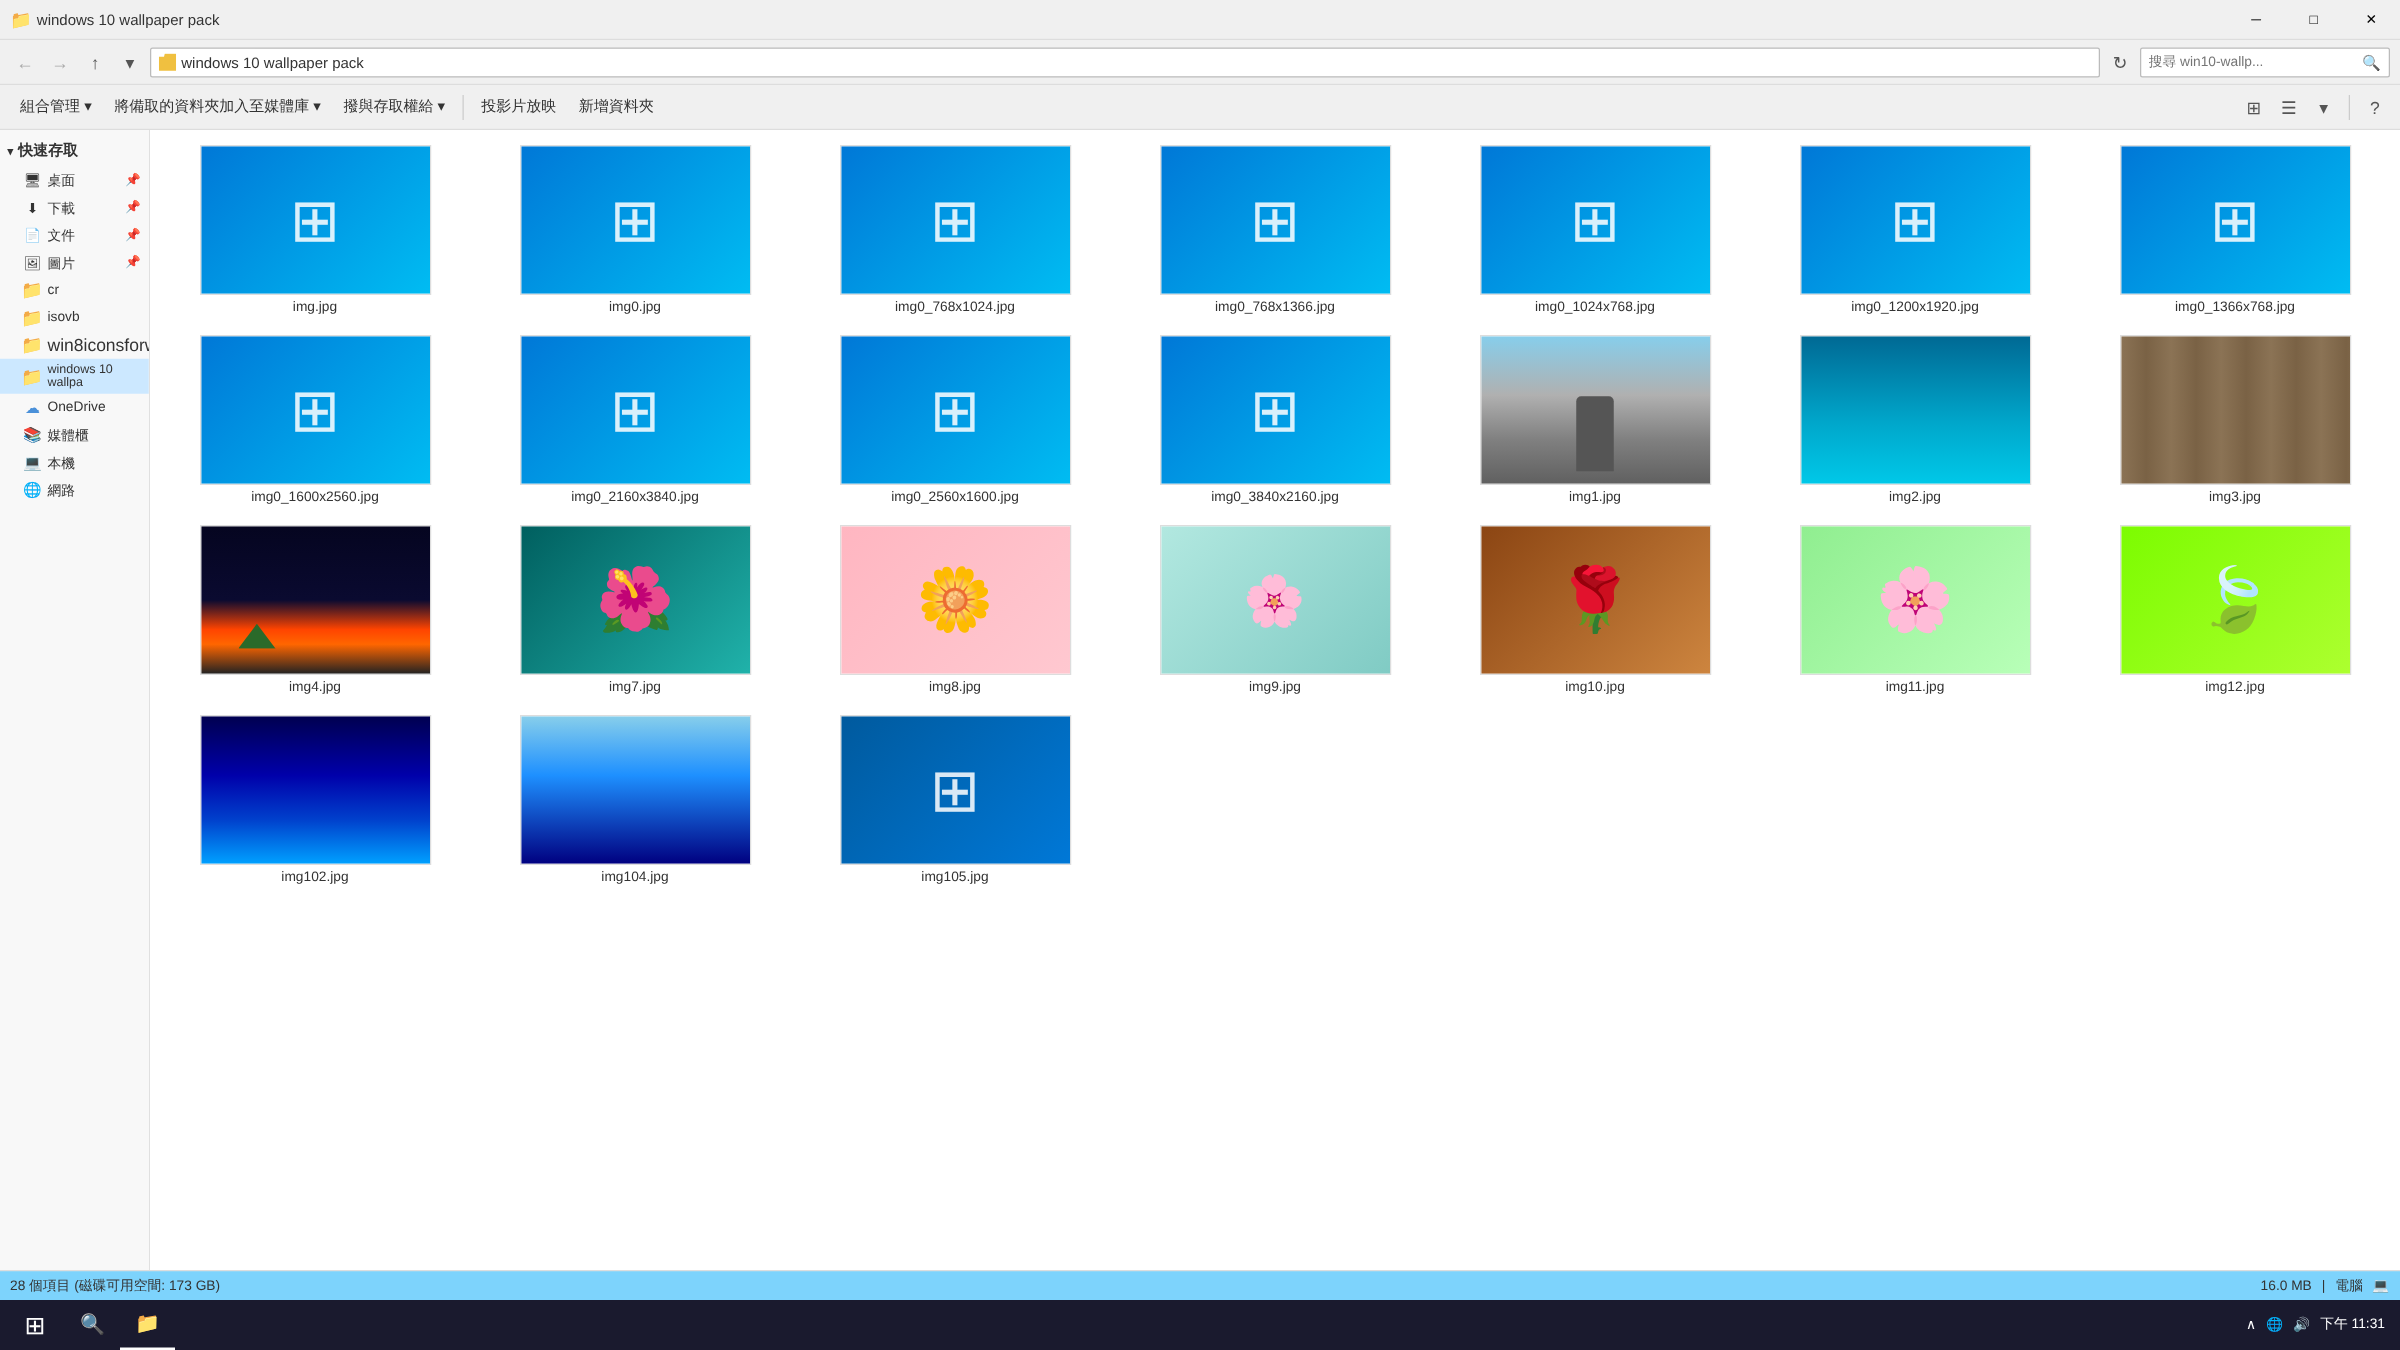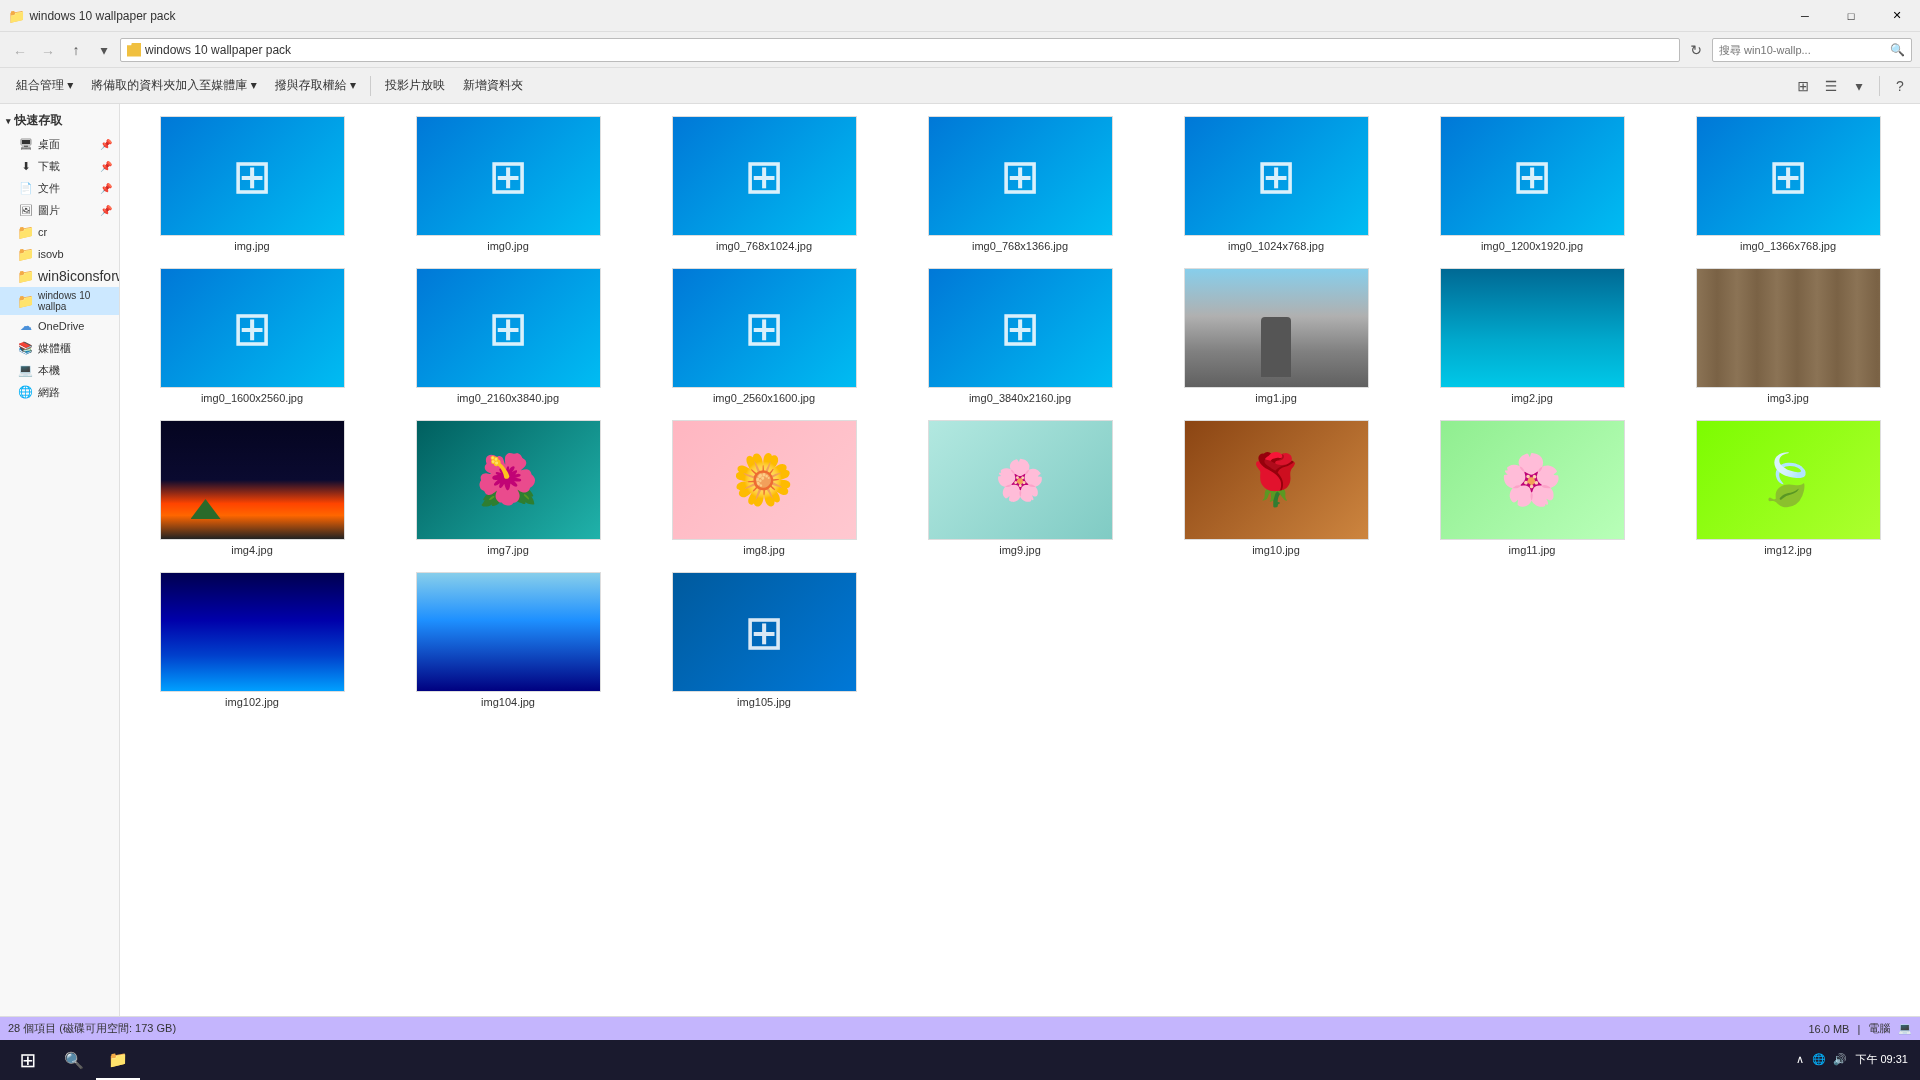--- a/index.html
+++ b/index.html
@@ -221,21 +221,21 @@
       color: #333;
       text-align: center;
       margin-top: 4px;
       word-break: break-all;
       max-width: 185px;
     }
 
     
     .status-bar {
       height: 24px;
-      background: #c4b5fd;
+      background: #7dd3fc;
       border-top: 1px solid #ddd;
       display: flex;
       align-items: center;
       padding: 0 8px;
       font-size: 11px;
       color: #333;
       flex-shrink: 0;
     }
     .status-left { flex: 1; }
     .status-right { display: flex; align-items: center; gap: 8px; justify-content: flex-end; }
@@ -592,16 +592,16 @@
     <span>🔍</span>
   </div>
   <div class="taskbar-btn active">
     <span>📁</span>
   </div>
   <div class="taskbar-right">
     <span>∧</span>
     <span>🌐</span>
     <span>🔊</span>
     <div class="taskbar-time">
-      <div>下午 09:31</div>
+      <div>下午 11:31</div>
     </div>
   </div>
 </div>
 
 </body></html>

